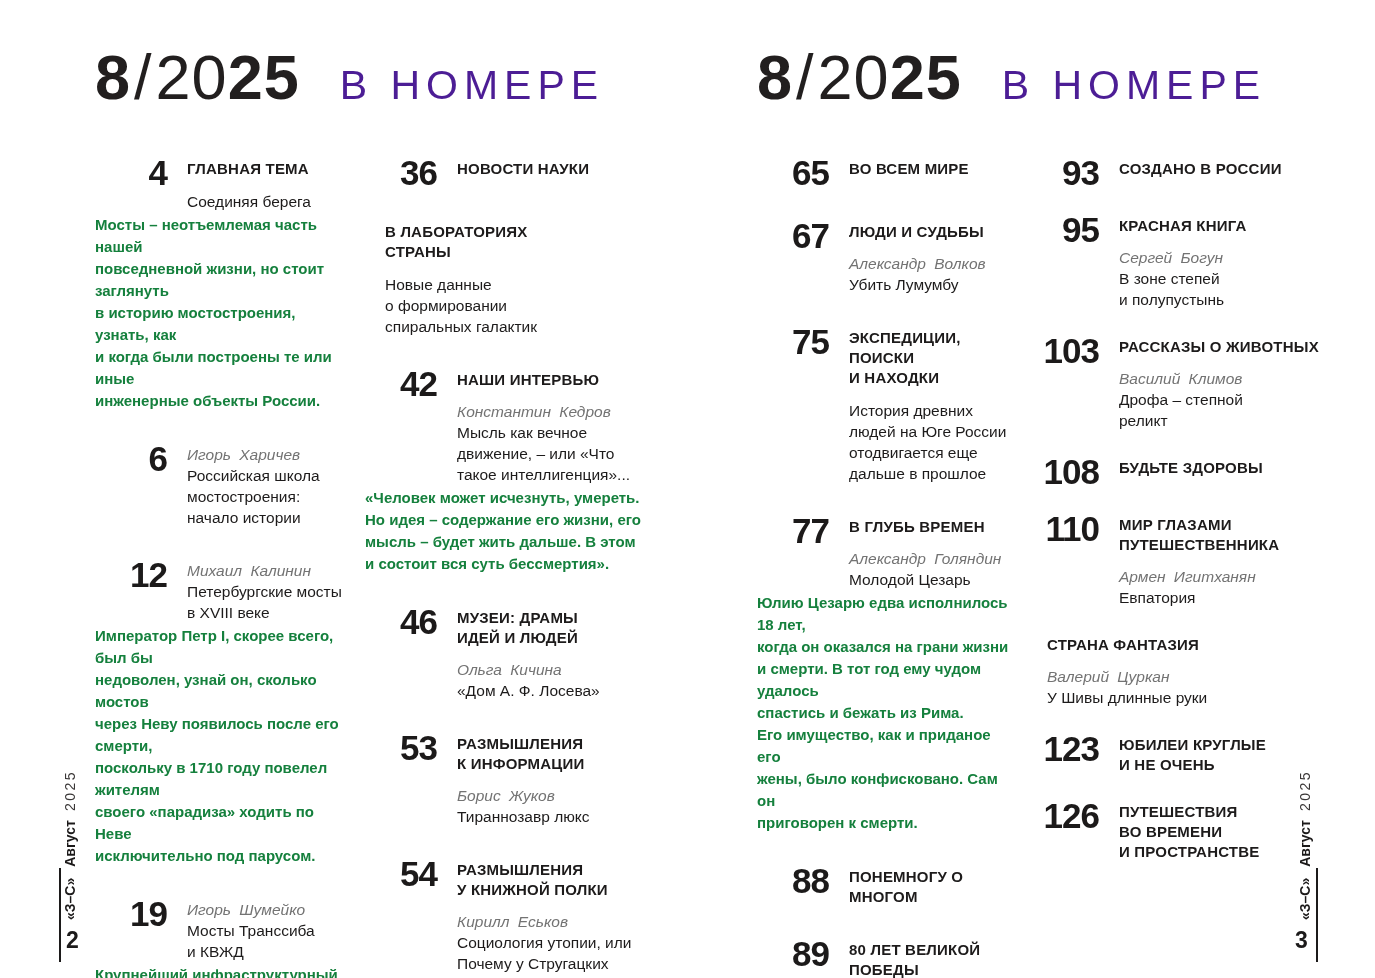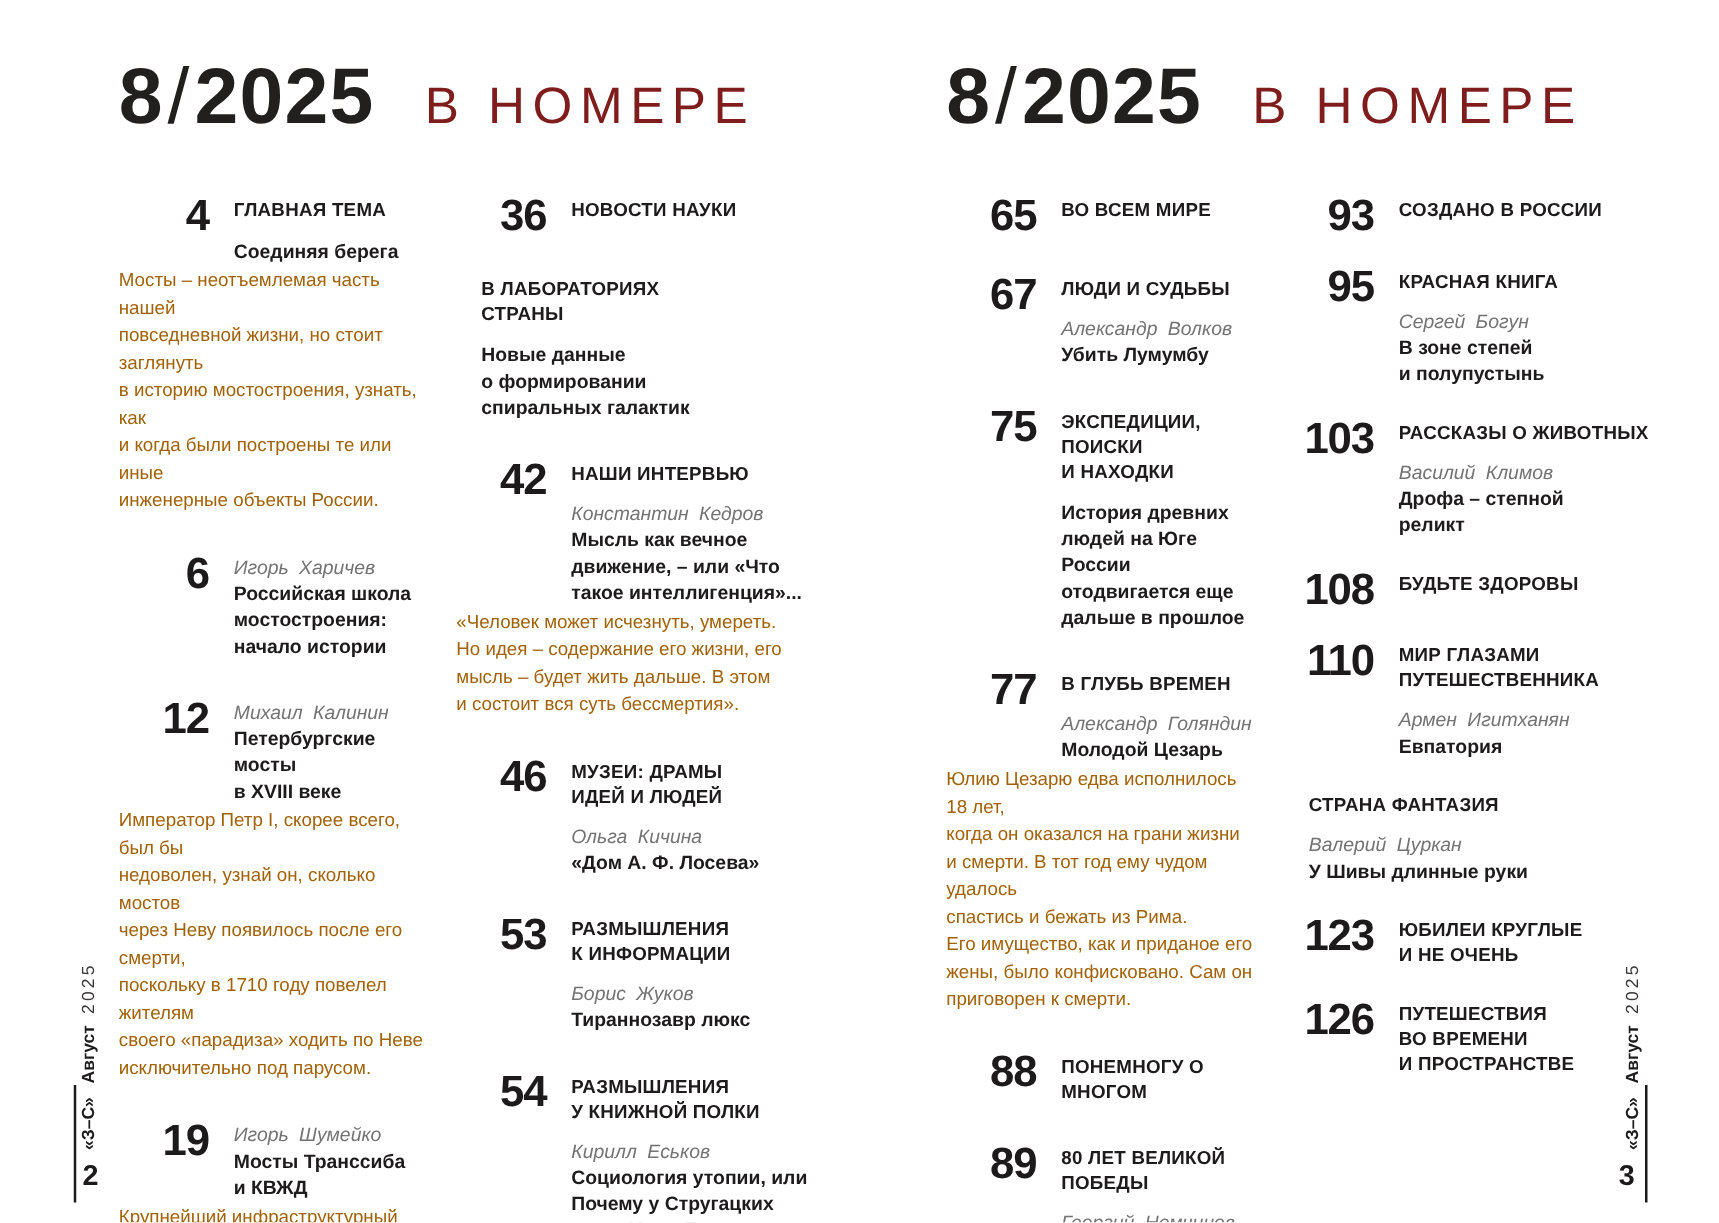--- a/index.html
+++ b/index.html
@@ -8,41 +8,41 @@
     font-family:"Liberation Sans","DejaVu Sans",sans-serif;color:#1d1b1b;
   }
   .page{position:absolute;top:0;width:575px;}
   .pageL{left:95px;}
   .pageR{left:757px;}
 
   
   .hdr{display:flex;align-items:baseline;padding-top:44px;white-space:nowrap;}
   .issue{font-size:63px;line-height:66px;letter-spacing:1px;color:#221f1f;}
   .issue .b{font-weight:800;}
-  .issue .l{font-weight:700;}
+  .issue .l{font-weight:400;}
   .issue .sep{font-weight:400;padding:0 3px;}
-  .innum{font-size:41px;font-weight:400;letter-spacing:6px;margin-left:40px;color:#7f1d1d;}
+  .innum{font-size:41px;font-weight:400;letter-spacing:6px;margin-left:40px;color:#4c1d95;}
 
   
   .cols{display:flex;margin-top:46px;}
   .col{width:252px;margin-right:18px;}
   .col.c2{width:300px;margin-right:0;}
   .entry{margin-bottom:30px;}
   .pageR .c2 .entry{margin-bottom:24px;}
   .entry-head{display:flex;}
   .num{flex:none;width:72px;text-align:right;font-size:35px;line-height:32px;
        font-weight:800;letter-spacing:-1px;color:#1c1a1a;padding-top:1px;}
   .etext{margin-left:20px;padding-top:3px;min-width:0;}
   .section{font-size:15px;font-weight:700;line-height:20px;letter-spacing:.2px;white-space:pre-line;}
   .author{font-size:15.5px;font-style:italic;font-weight:400;line-height:20px;
           word-spacing:4px;color:#737373;white-space:pre-line;}
-  .title{font-size:15.5px;font-weight:700;line-height:21px;white-space:pre-line;}
+  .title{font-size:15.5px;font-weight:400;line-height:21px;white-space:pre-line;}
   .section + .author{margin-top:12px;}
   .section + .title{margin-top:12px;}
-  .desc{font-size:15px;font-weight:400;line-height:22px;margin-top:2px;color:#a16207;white-space:pre-line;}
+  .desc{font-size:15px;font-weight:700;line-height:22px;margin-top:2px;color:#15803d;white-space:pre-line;}
 
   
   .spine-rule{position:absolute;width:2px;height:94px;top:868px;background:#1c1a1a;}
   .rule-l{left:59px;}
   .rule-r{left:1316px;}
   .folio{position:absolute;top:927px;font-size:23px;font-weight:800;color:#1c1a1a;}
   .folio-l{left:66px;}
   .folio-r{left:1295px;}
   .spine-text{position:absolute;top:920px;transform:rotate(-90deg);transform-origin:0 0;
               white-space:nowrap;font-size:14px;line-height:17px;color:#1c1a1a;}

